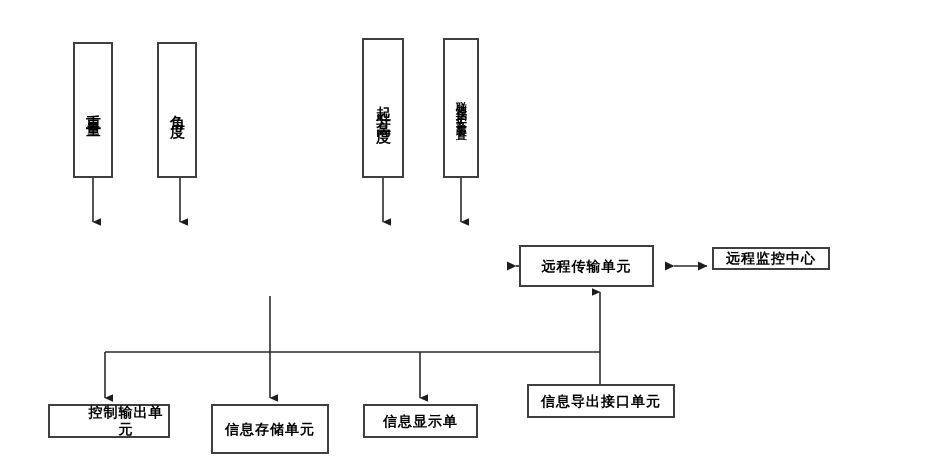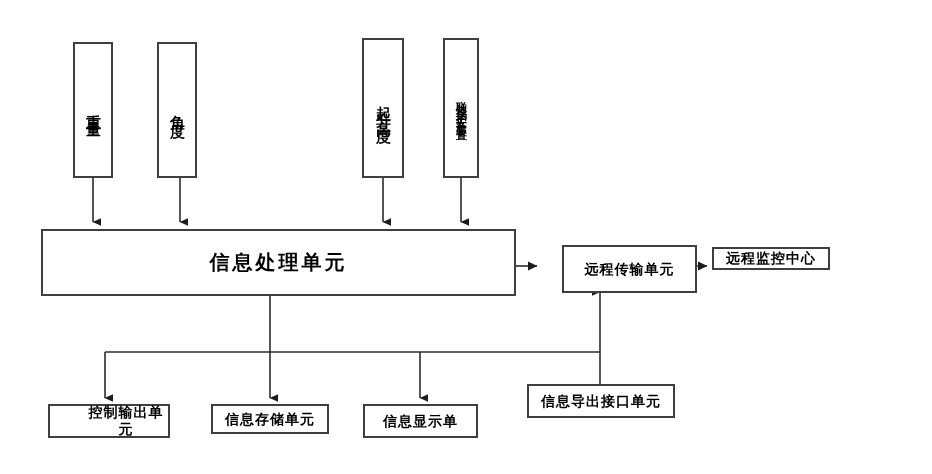--- a/index.html
+++ b/index.html
@@ -119,37 +119,34 @@
   </div>
 
   <div class="node vertical" style="left:362px; top:38px; width:42px; height:140px;">
     <span class="node-label">起升高度</span>
   </div>
 
   <div class="node vertical dense" style="left:443px; top:38px; width:36px; height:140px;">
     <span class="node-label">联锁保护安全装置</span>
   </div>
 
-  <div class="node horizontal main" style="left:41px; top:229px; width:475px; height:67px;">
-    <span class="node-label">信息处理单元</span>
-  </div>
 
-  <div class="node horizontal" style="left:562px; top:245px; width:135px; height:48px;">
+  <div class="node horizontal" style="left:519px; top:245px; width:135px; height:42px;">
     <span class="node-label">远程传输单元</span>
   </div>
 
   <div class="node horizontal" style="left:712px; top:247px; width:118px; height:23px;">
     <span class="node-label">远程监控中心</span>
   </div>
 
   <div class="node horizontal" style="left:48px; top:404px; width:122px; height:34px;padding-left:34px;">
     <span class="node-label">控制输出单元</span>
   </div>
 
-  <div class="node horizontal" style="left:211px; top:404px; width:118px; height:30px;">
+  <div class="node horizontal" style="left:211px; top:404px; width:118px; height:50px;">
     <span class="node-label">信息存储单元</span>
   </div>
 
   <div class="node horizontal" style="left:363px; top:404px; width:115px; height:34px;">
     <span class="node-label">信息显示单</span>
   </div>
 
   <div class="node horizontal" style="left:527px; top:384px; width:148px; height:34px;">
     <span class="node-label">信息导出接口单元</span>
   </div>

